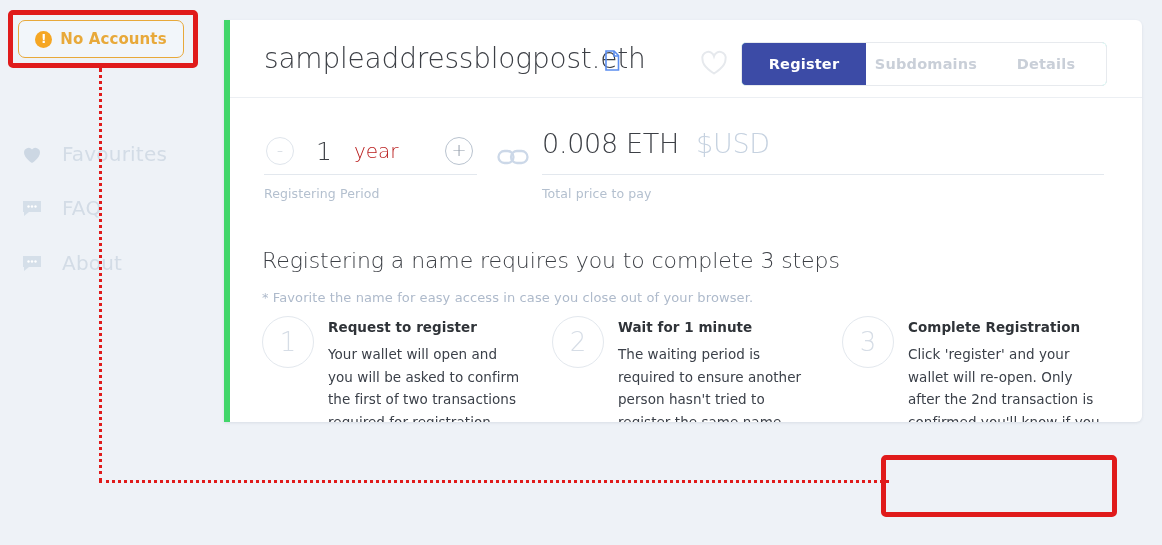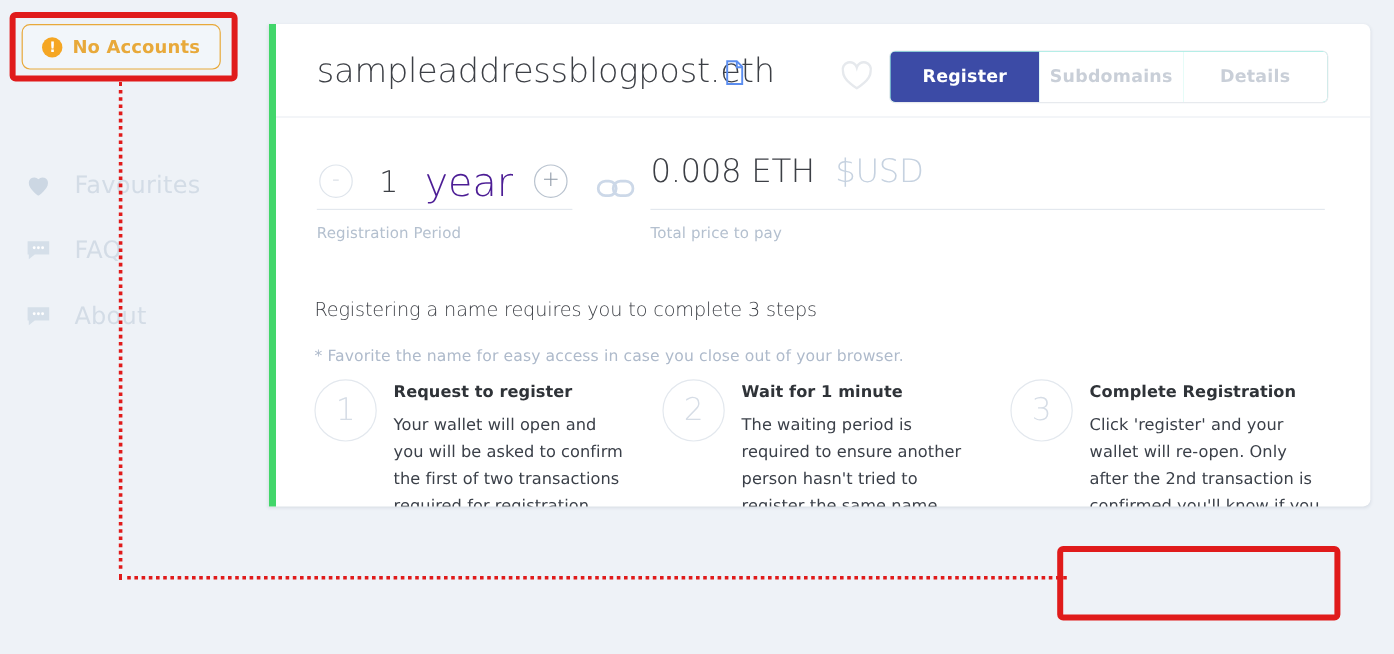--- a/index.html
+++ b/index.html
@@ -178,22 +178,22 @@
   #btn-minus { border: 1.4px solid #dfe5ec; color: #cfd6de; margin-left: 2px; }
   #btn-plus  { border: 1.4px solid #b9c3cf; color: #8f9aa8; margin-left: auto; margin-right: 4px; }
   .circle-btn .sym { font-size: 18px; line-height: 1; margin-top: -2px; font-weight: 300; }
   #period-value {
     font-size: 25px;
     color: #3c3f45;
     font-weight: 300;
     margin-left: 22px;
   }
   #period-unit {
-    font-size: 33px;
-    color: #4c1d95;
+    font-size: 20px;
+    color: #b91c1c;
     font-weight: 300;
     margin-left: 22px;
   }
   .field-caption {
     font-size: 12.5px;
     color: #b4c0cf;
     margin-top: 11px;
     letter-spacing: .1px;
   }
   #link-icon {
@@ -225,21 +225,21 @@
     font-weight: 300;
     margin-left: 17px;
     letter-spacing: -.3px;
   }
 
   
   #steps-heading {
     position: absolute;
     left: 38px;
     top: 228px;
-    font-size: 16px;
+    font-size: 22px;
     color: #3c3f45;
     font-weight: 300;
     letter-spacing: -.1px;
   }
   #steps-note {
     position: absolute;
     left: 38px;
     top: 270px;
     font-size: 13px;
     color: #aebacb;
@@ -431,21 +431,21 @@
     <div id="period-controls">
       <span class="circle-btn" id="btn-minus">
         <span class="sym">-</span>
       </span>
       <span id="period-value">1</span>
       <span id="period-unit">year</span>
       <span class="circle-btn" id="btn-plus">
         <span class="sym">+</span>
       </span>
     </div>
-    <div class="field-caption">Registration Period</div>
+    <div class="field-caption">Registering Period</div>
   </div>
 
   <span id="link-icon">
     <svg width="32" height="20" viewBox="0 0 32 20">
       <rect x="1.5" y="4" width="15" height="12" rx="6" fill="none" stroke="#ccd8e8" stroke-width="2.3"></rect>
       <rect x="14" y="4" width="16.5" height="12" rx="6" fill="none" stroke="#ccd8e8" stroke-width="2.3"></rect>
     </svg>
   </span>
 
   <div id="price-group">

